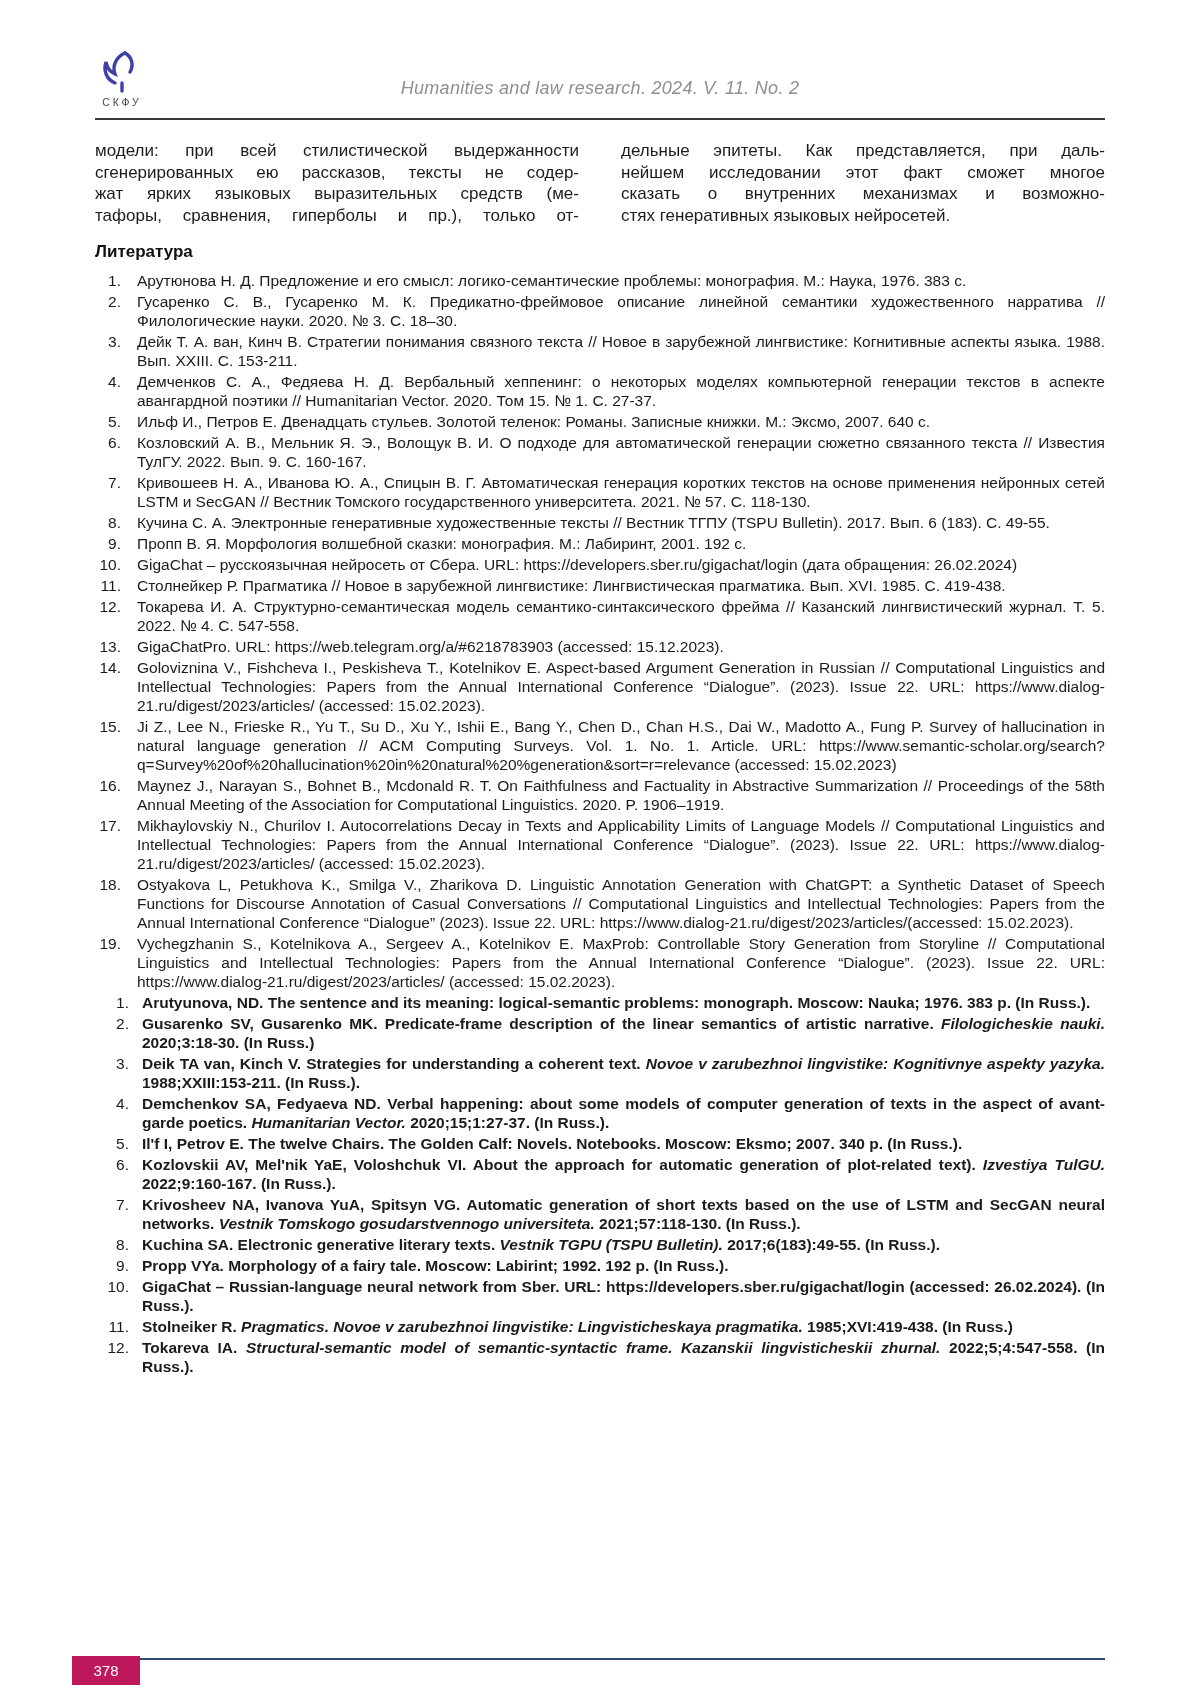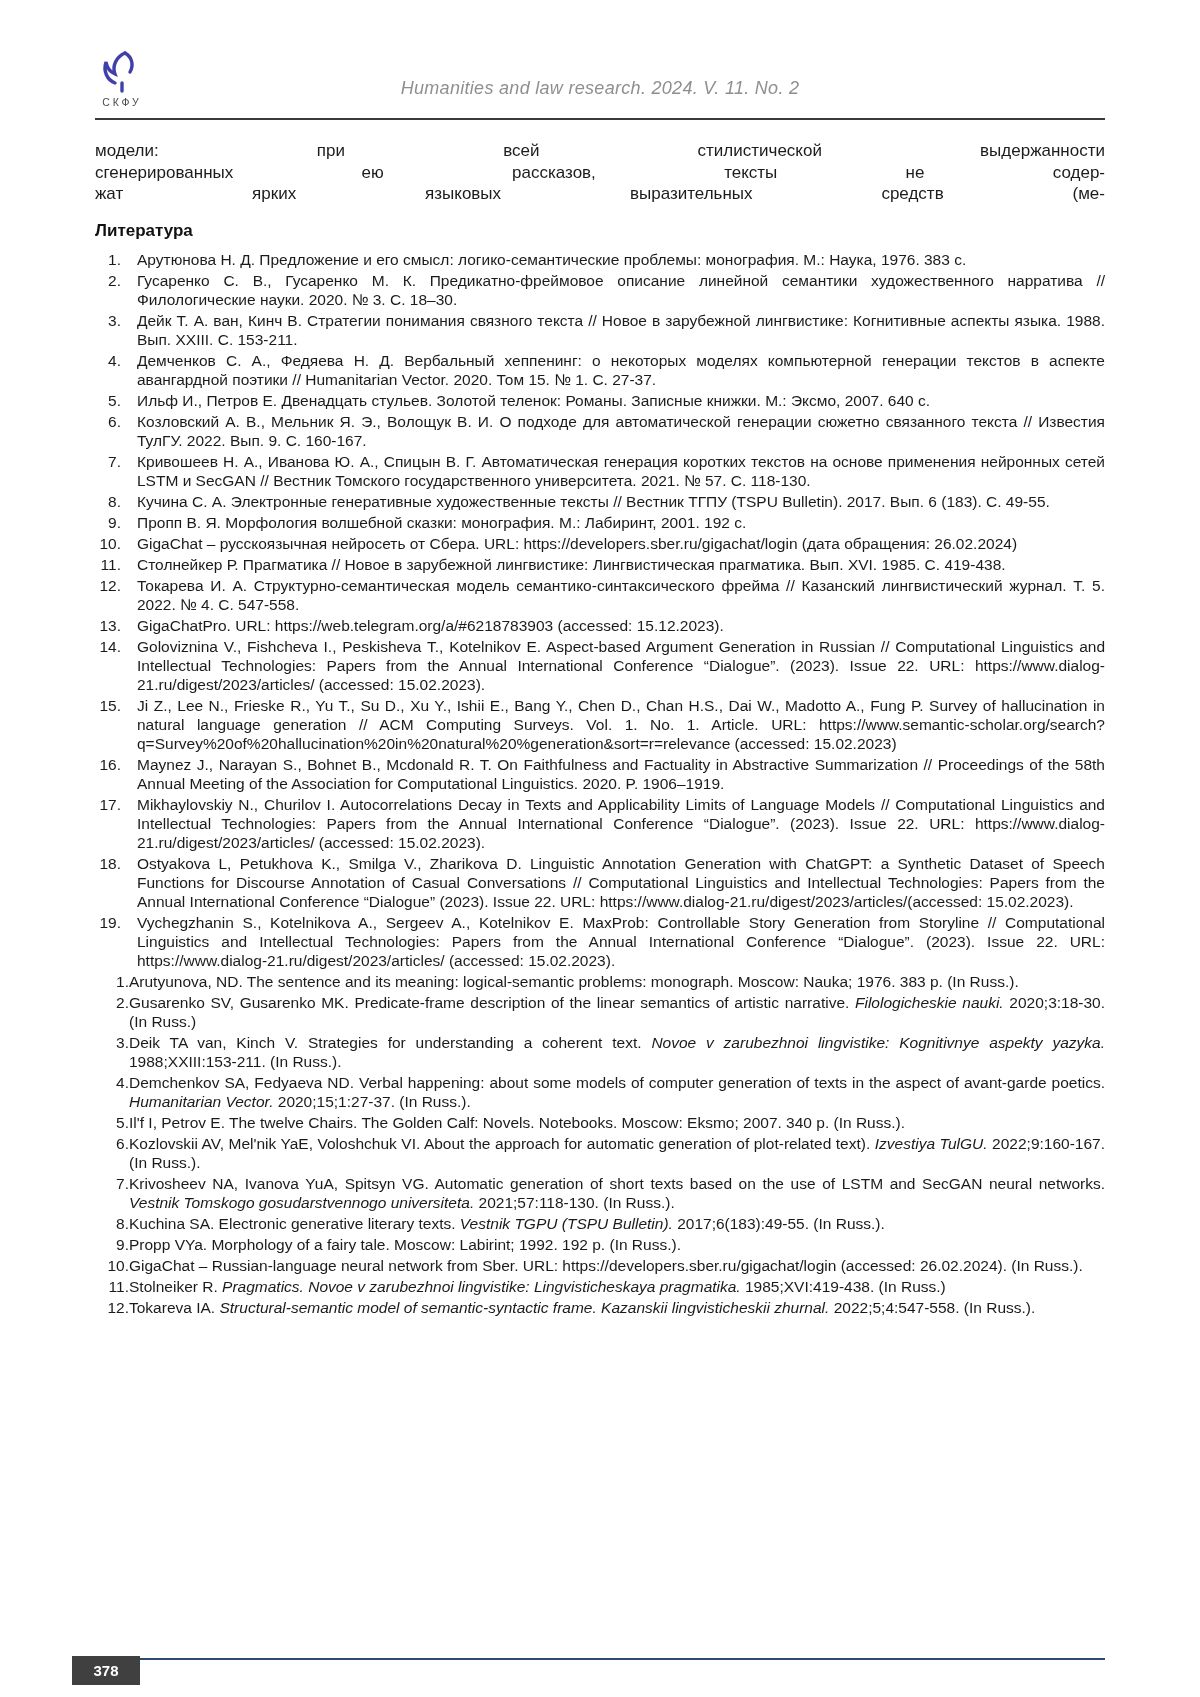--- a/index.html
+++ b/index.html
@@ -39,27 +39,27 @@
   .ref-list { width:100%; }
   .ref-item { display:flex; font-size:15.5px; line-height:19px; margin-bottom:2px; }
   .ref-num { flex:0 0 auto; text-align:right; color:#1b1b1b; }
   .ref-list.ru .ref-num { width:26px; }
   .ref-list.en .ref-num { width:34px; }
   .ref-text {
     flex:1 1 auto; text-align:justify; color:#1b1b1b;
     overflow-wrap:break-word; word-break:break-word;
   }
   .ref-list.ru .ref-text { margin-left:16px; }
-  .ref-list.en .ref-text { margin-left:0; }
+  .ref-list.en .ref-text { margin-left:13px;font-weight:bold; }
   .ref-text i { font-style:italic; }
 
   
   .page-badge {
     position:absolute; left:72px; top:1656px; width:68px; height:29px;
-    background:#404040; color:#ffffff; font-weight:bold; font-size:15px;
+    background:#be185d; color:#ffffff; font-weight:normal; font-size:15px;
     display:flex; align-items:center; justify-content:center;
   }
   .footer-rule { position:absolute; left:140px; top:1658px; width:965px; height:2px; background:#2b4a74; }
 </style>
 </head>
 <body>
 
 <div class="page">
 
   <div class="logo">
@@ -76,20 +76,27 @@
   <div class="journal-title">Humanities and law research. 2024. V. 11. No. 2</div>
   <div class="header-rule"></div>
 
   <main class="content">
 
     <section class="intro">
       <div class="col justify-all">
           <div class="tline">модели: при всей стилистической выдержанности</div>
           <div class="tline">сгенерированных ею рассказов, тексты не содер-</div>
           <div class="tline">жат ярких языковых выразительных средств (ме-</div>
+          <div class="tline last">тафоры, сравнения, гиперболы и пр.), только от-</div>
+        </div>
+      <div class="col">
+          <div class="tline">дельные эпитеты. Как представляется, при даль-</div>
+          <div class="tline">нейшем исследовании этот факт сможет многое</div>
+          <div class="tline">сказать о внутренних механизмах и возможно-</div>
+          <div class="tline last">стях генеративных языковых нейросетей.</div>
         </div>
     </section>
 
     <h2 class="sec-heading">Литература</h2>
     <div class="ref-list ru">
         <div class="ref-item">
           <div class="ref-num">1.</div>
           <div class="ref-text">Арутюнова Н. Д. Предложение и его смысл: логико-семантические проблемы: монография. М.: Наука, 1976. 383 с.</div>
         </div>
         <div class="ref-item">

